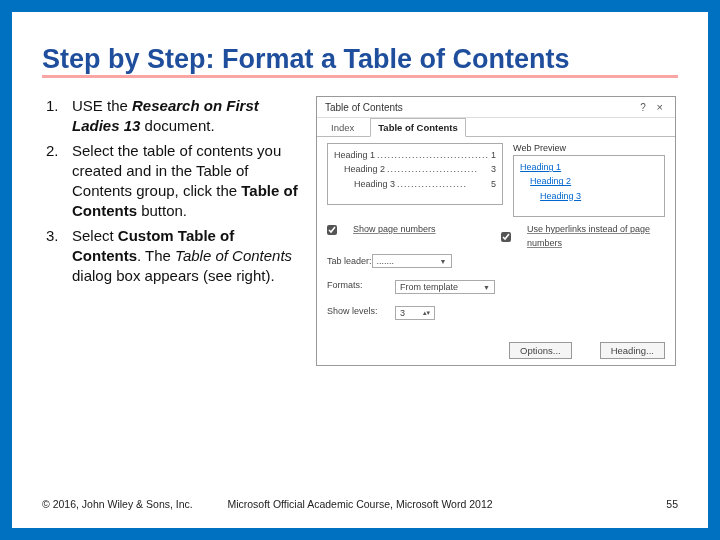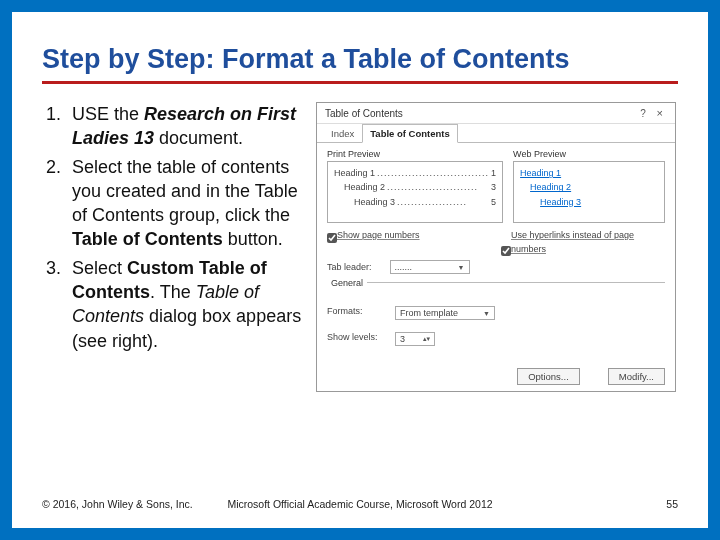--- a/index.html
+++ b/index.html
@@ -7,64 +7,64 @@
   .outer {
     width: 720px; height: 540px; background: #0070c0;
     padding: 12px;
   }
   .inner {
     width: 100%; height: 100%; background: #fff;
     padding: 32px 30px 10px 30px; position: relative;
   }
   .title {
     color: #1f4e9c; font-size: 27px; font-weight: 600;
-    border-bottom: 3px solid #b91c1c; padding-bottom: 6px;
+    border-bottom: 3px solid #fca5a5; 
     margin-bottom: 18px;
   }
   .content { display: flex; gap: 14px; }
-  .left { width: 260px; font-size: 18px; line-height: 1.35; color: #111; }
+  .left { width: 260px; font-size: 15px; line-height: 1.35; color: #111; }
   ol.steps { list-style: none; counter-reset: step; padding-left: 0; }
   ol.steps li { counter-increment: step; position: relative; padding-left: 30px; margin-bottom: 4px; }
   ol.steps li::before {
     content: counter(step) "."; position: absolute; left: 4px; top: 0;
   }
   .b { font-weight: 700; }
   .bi { font-weight: 700; font-style: italic; }
   .i { font-style: italic; }
   .right { flex: 1; }
   .dialog {
     border: 1px solid #999; background: #fff; font-size: 9.5px;
     width: 360px; color: #444;
   }
   .dlg-title {
     display: flex; justify-content: space-between; align-items: center;
     padding: 4px 8px; border-bottom: 1px solid #ddd; color: #333;
   }
   .dlg-title span:first-child { font-size: 10px; }
   .help, .close { color: #555; padding: 0 4px; font-size: 11px; }
-  .tabs { display: flex; border-bottom: 1px solid #bbb; padding: 0 6px; gap: 0; }
+  .tabs { display: flex; border-bottom: 1px solid #bbb; padding: 0 6px; gap: 8px; }
   .tab { padding: 3px 7px; border: 1px solid transparent; margin-bottom: -1px; color: #555; }
   .tab.active { border: 1px solid #bbb; border-bottom: 1px solid #fff; background: #fff; font-weight: 600; color: #222; }
   .dlg-body { padding: 6px 10px; }
   .previews { display: flex; gap: 10px; }
   .pv { flex: 1; }
   .pv-label { font-size: 9px; margin-bottom: 2px; color: #333; }
   .pv-box {
     border: 1px solid #aaa; height: 62px; padding: 4px 6px;
     font-size: 9px; line-height: 1.6; overflow: hidden;
   }
   .pv-line { display: flex; white-space: nowrap; }
   .dots { flex: 1; overflow: hidden; letter-spacing: 1px; padding: 0 2px; }
   .link { color: #0066cc; text-decoration: underline; }
   .options-row { margin-top: 6px; display: flex; gap: 10px; }
   .opt-col { flex: 1; font-size: 9px; line-height: 1.5; }
-  .chk { display: flex; align-items: flex-end; gap: 0; }
+  .chk { display: flex; align-items: center; gap: 16px; }
   .chk input { width: 10px; height: 10px; accent-color: #555; }
   .chku { text-decoration: underline; text-decoration-color: #888; }
-  .leader-row { display: flex; align-items: center; gap: 18px; margin-top: 4px; font-size: 9px; }
+  .leader-row { display: flex; align-items: center; gap: 0; margin-top: 4px; font-size: 9px; }
   .fake-sel {
     border: 1px solid #aaa; background: #fff; padding: 1px 4px;
     min-width: 80px; display: flex; justify-content: space-between; align-items: center;
   }
   .arrow { font-size: 7px; color: #555; }
   .sep { border-top: 1px solid #bbb; margin: 8px 0 0; position: relative; }
   .sep-label {
     font-size: 9px; position: relative; top: -6px; background: #fff;
     padding: 0 4px; margin-left: 0; color: #333;
   }
@@ -116,21 +116,20 @@
               <span class="close">×</span>
             </span>
           </div>
           <div class="tabs">
             <div class="tab">Index</div>
             <div class="tab active">Table of Contents</div>
           </div>
           <div class="dlg-body">
             <div class="previews">
               <div class="pv">
-                <div class="pv-label">Print Preview</div>
                 <div class="pv-box">
                   <div class="pv-line">
                       <span>Heading 1</span>
                       <span class="dots">................................</span>
                       <span>1</span>
                     </div>
                   <div class="pv-line" style="padding-left:10px">
                       <span>Heading 2</span>
                       <span class="dots">..........................</span>
                       <span>3</span>
@@ -168,42 +167,39 @@
             </div>
 
             <div class="leader-row">
               <span>Tab leader:</span>
               <div class="fake-sel">
                 <span>.......</span>
                 <span class="arrow">▼</span>
               </div>
             </div>
 
-            <div class="sep">
-              <span class="sep-label">General</span>
-            </div>
 
             <div class="gen-row">
               <span class="lbl">Formats:</span>
               <div class="fake-sel" style="min-width:100px">
                 <span>From template</span>
                 <span class="arrow">▼</span>
               </div>
             </div>
             <div class="gen-row">
               <span class="lbl">Show levels:</span>
               <div class="fake-sel" style="min-width:40px">
                 <span>3</span>
                 <span class="arrow">▴▾</span>
               </div>
             </div>
             <div class="gap"></div>
             <div class="btn-row" style="padding:0;gap:28px;">
               <div class="btn">Options...</div>
-              <div class="btn">Modify...</div>
+              <div class="btn">Heading...</div>
             </div>
           </div>
         </div>
       </div>
     </div>
 
     <div class="footer">
       <span>© 2016, John Wiley &amp; Sons, Inc.</span>
       <span class="mid">Microsoft Official Academic Course, Microsoft Word 2012</span>
       <span class="pn">55</span>

